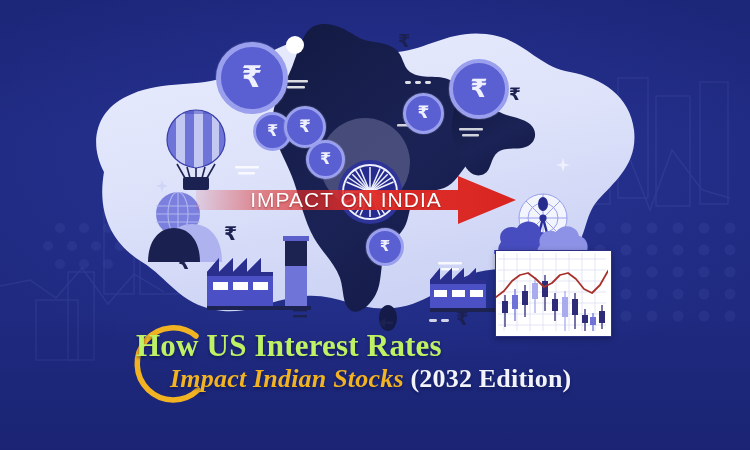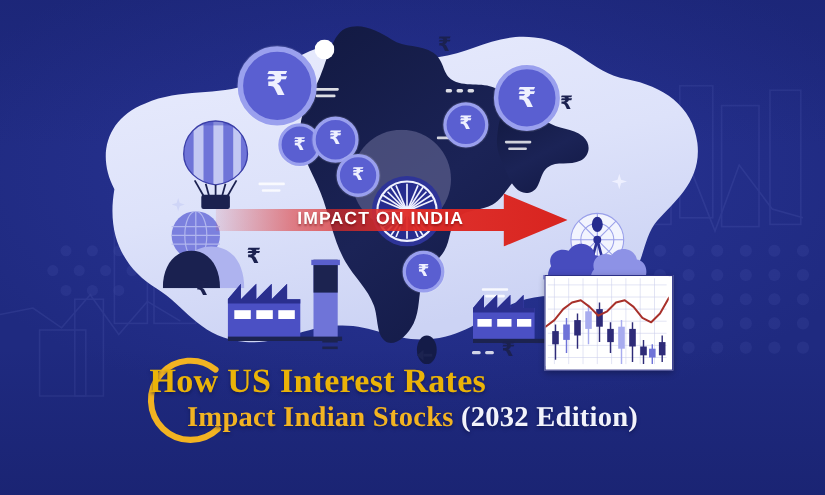--- a/index.html
+++ b/index.html
@@ -38,48 +38,48 @@
     color:#eef0ff;font-family:"DejaVu Sans", sans-serif;font-weight:700;
     box-shadow:0 0 0 1px rgba(255,255,255,.10);}
   .coin .rs{line-height:1;transform:translateY(-1px);}
 
   
   .banner{position:absolute;left:196px;top:176px;width:320px;height:48px;}
   .banner svg{display:block;}
   .banner-label{
     position:absolute;left:196px;top:176px;width:300px;height:48px;
     display:flex;align-items:center;justify-content:center;
-    color:#ffffff;font-weight:700;font-size:16px;letter-spacing:1.0px;
+    color:#ffffff;font-weight:400;font-size:21px;letter-spacing:1.0px;
     font-family:"Liberation Sans", sans-serif;
     text-shadow:0 1px 2px rgba(90,0,0,.45);
     pointer-events:none;
   }
 
   
   .chartcard{position:absolute;left:495px;top:250px;width:115px;height:85px;
     background:#ffffff;border:1.6px solid #2b2f86;box-shadow:0 2px 6px rgba(0,0,0,.30);}
   .chartcard svg{display:block;}
 
   
   .ring{position:absolute;left:118px;top:316px;width:98px;height:98px;}
   .ring svg{display:block;}
   .titlewrap{position:absolute;left:136px;top:330px;width:560px;}
   .t1{
     font-family:"Liberation Serif", serif;
-    font-weight:700;font-size:31px;line-height:1.05;color:#eab308;
+    font-weight:700;font-size:31px;line-height:1.05;color:#bef264;
     letter-spacing:.2px;text-shadow:0 2px 3px rgba(10,14,60,.55);
     margin:0 0 2px 0;white-space:nowrap;
   }
   .t2{
     font-family:"Liberation Serif", serif;
     font-weight:700;font-size:26px;line-height:1.05;letter-spacing:.2px;
     margin:0;white-space:nowrap;padding-left:34px;
     text-shadow:0 2px 3px rgba(10,14,60,.55);
   }
-  .t2 .gold{color:#f2b322;}
+  .t2 .gold{color:#f2b322;font-style:italic;}
   .t2 .wht{color:#f2f3fb;}
 
   .sparkle{position:absolute;}
   .sparkle svg{display:block;}
 </style>
 </head>
 <body>
 
 <div id="stage">
 

